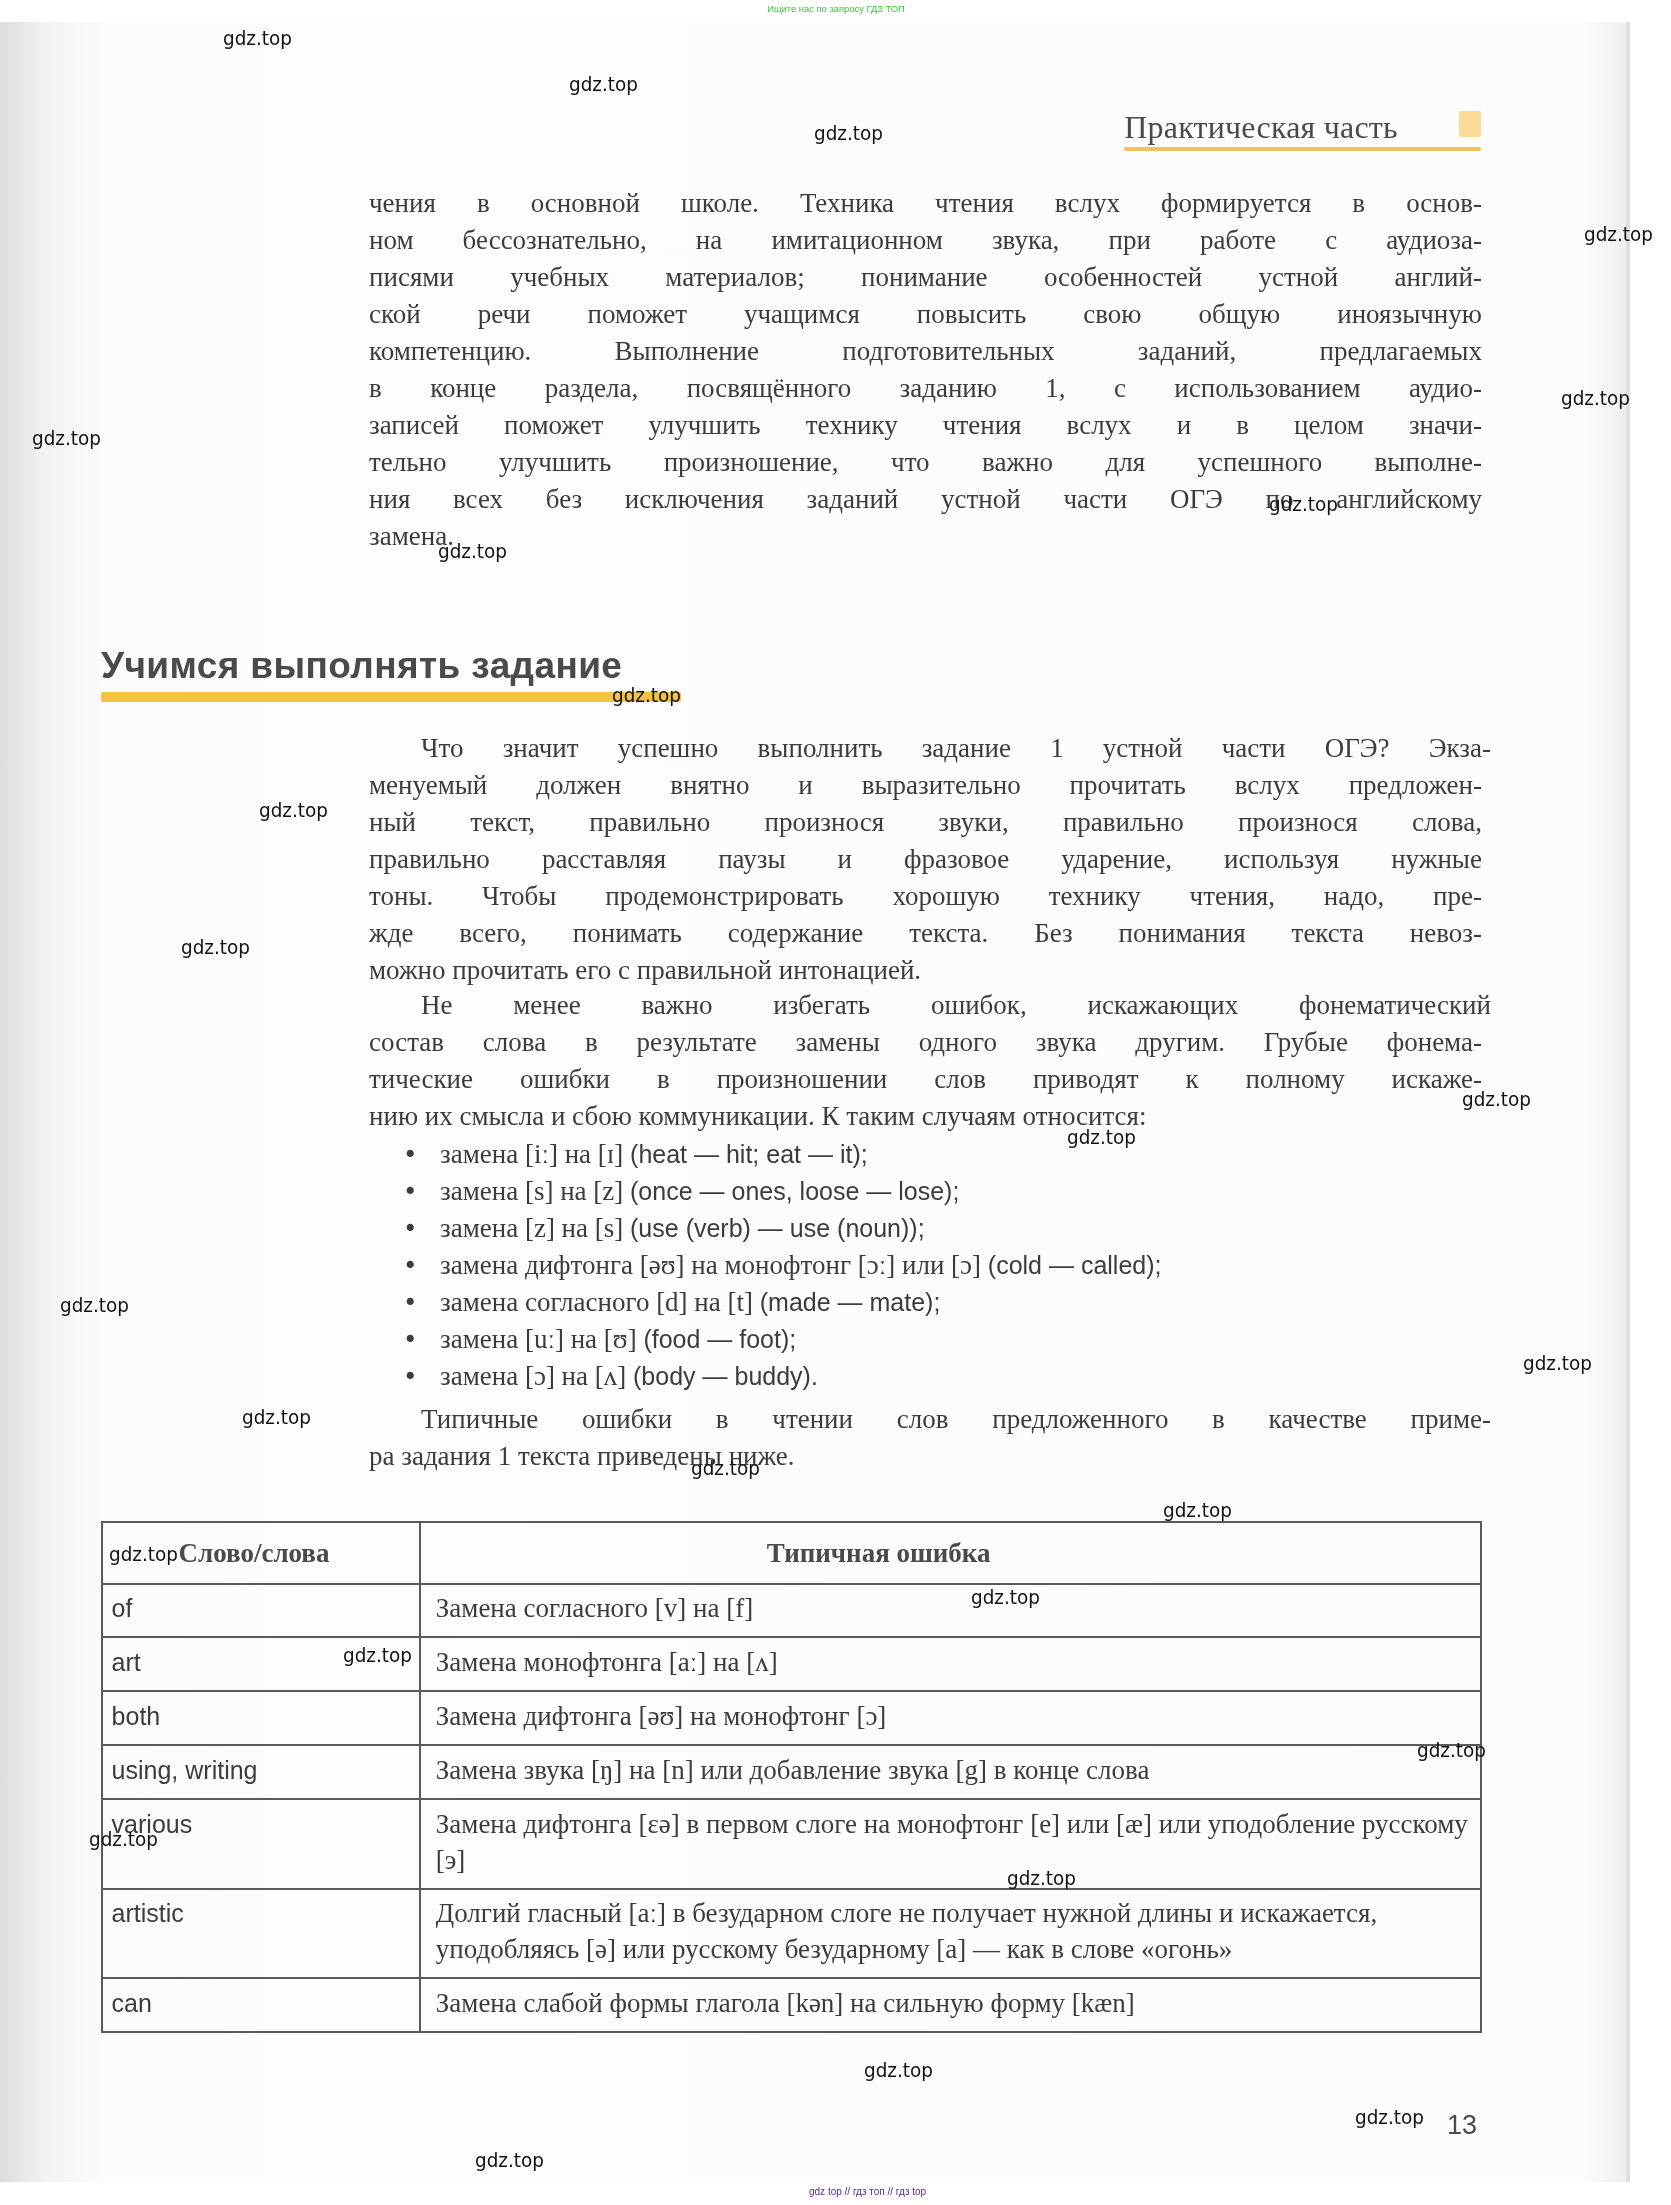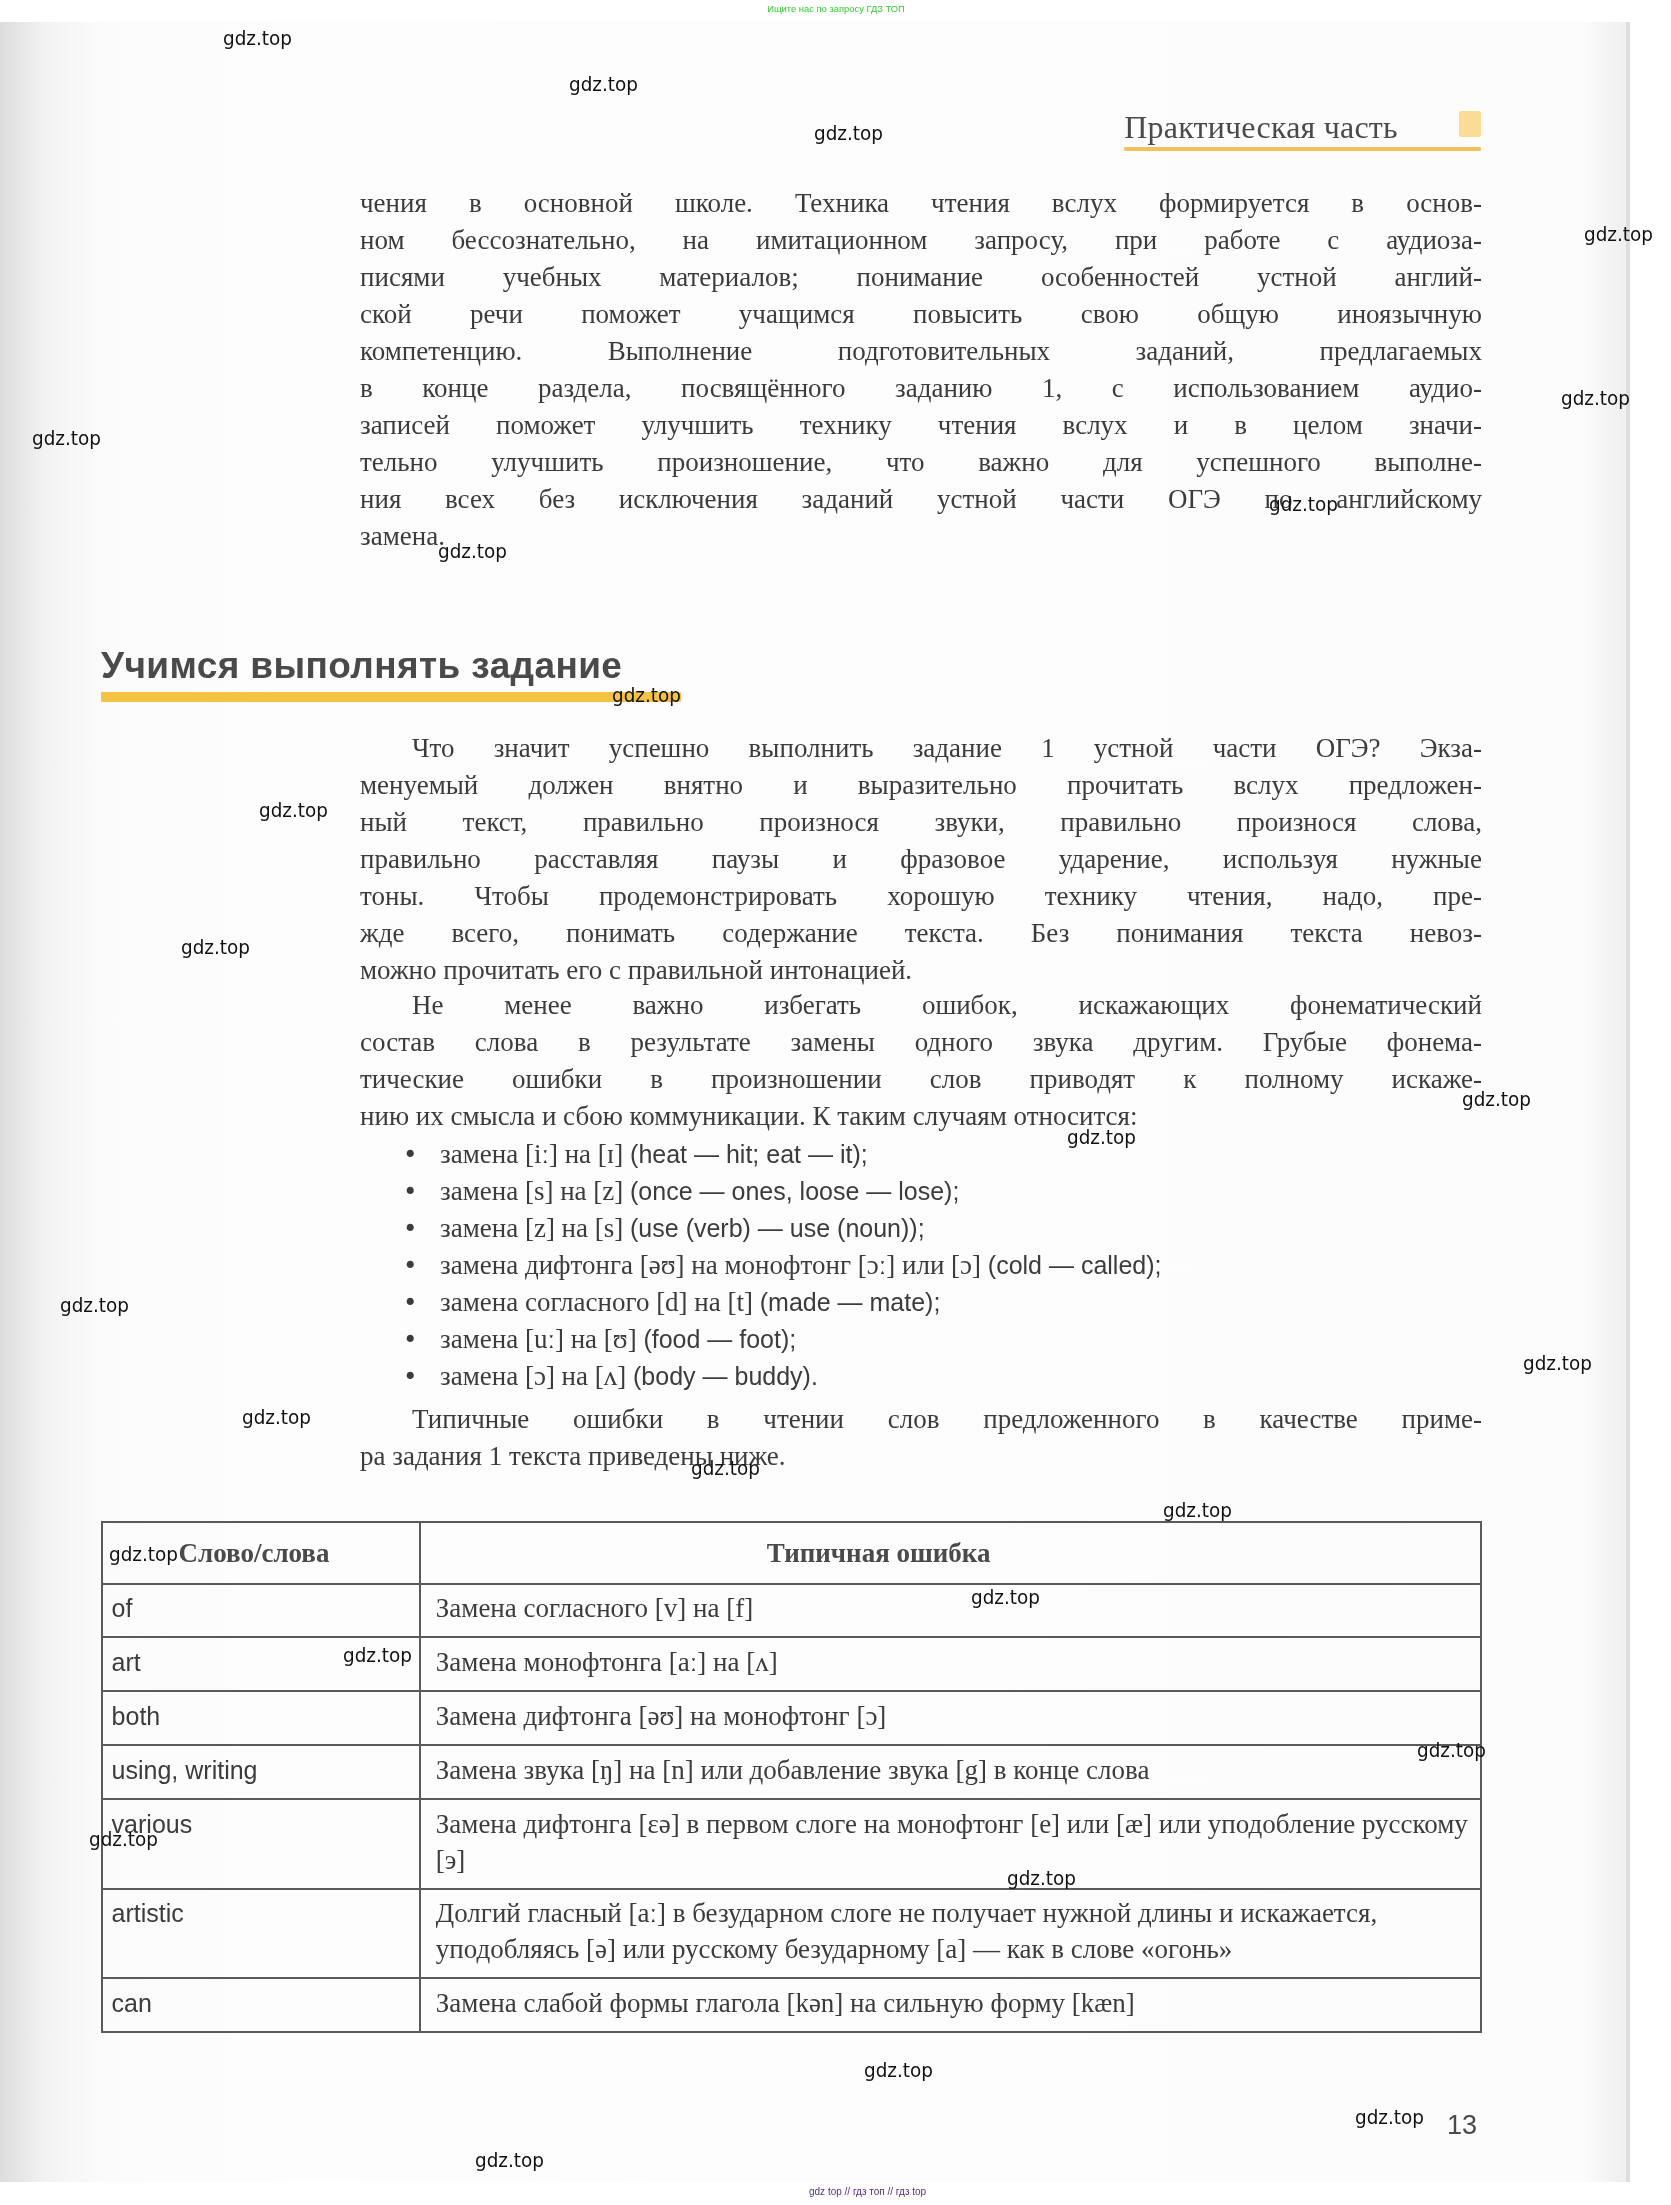--- a/index.html
+++ b/index.html
@@ -28,21 +28,21 @@
   .running-head-square {
     position: absolute; right: 0px; top: 2.9px; width: 21.6px; height: 26px; background: #fbdc97; border-radius: 2.2px;
   }
   .running-head-rule {
     position: absolute; left: 4.3px; right: 0px; top: 38px; height: 4.3px; background: #f2c25a; border-radius: 1.4px;
   }
   .para {
     position: absolute; left: 360px; width: 1122px; font-size: 27px; line-height: 37px;
     text-align: justify; color: #3c3c3c;
   }
-  .para .line { display: block; text-align: justify; text-align-last: justify; white-space: nowrap; height: 37px; }
+  .para .line { display: block; text-align: justify; text-align-last: justify; white-space: nowrap; height: 37px; margin-left: 9px; }
   .para .line.last { text-align-last: left; }
   .para1 { top: 163px; }
   .section-heading {
     position: absolute; left: 101px; top: 623px;
     font-family: "Liberation Sans", sans-serif; font-weight: bold; font-size: 37px; color: #4a4a4a;
     letter-spacing: 0.4px;
   }
   .section-rule {
     position: absolute; left: 101px; top: 670px; width: 580px; height: 10px; background: #f5c242; border-radius: 1.4px;
   }
@@ -87,21 +87,21 @@
 <div class="page">
 
   <div class="running-head">
     <span class="running-head-text">Практическая часть</span>
     <span class="running-head-square"></span>
     <span class="running-head-rule"></span>
   </div>
 
   <div class="para para1">
     <span class="line">чения в основной школе. Техника чтения вслух формируется в основ-</span>
-    <span class="line">ном бессознательно, на имитационном запросу, при работе с аудиоза-</span>
+    <span class="line">ном бессознательно, на имитационном звука, при работе с аудиоза-</span>
     <span class="line">писями учебных материалов; понимание особенностей устной англий-</span>
     <span class="line">ской речи поможет учащимся повысить свою общую иноязычную</span>
     <span class="line">компетенцию. Выполнение подготовительных заданий, предлагаемых</span>
     <span class="line">в конце раздела, посвящённого заданию 1, с использованием аудио-</span>
     <span class="line">записей поможет улучшить технику чтения вслух и в целом значи-</span>
     <span class="line">тельно улучшить произношение, что важно для успешного выполне-</span>
     <span class="line">ния всех без исключения заданий устной части ОГЭ по английскому</span>
     <span class="line last">замена.</span>
   </div>
 

